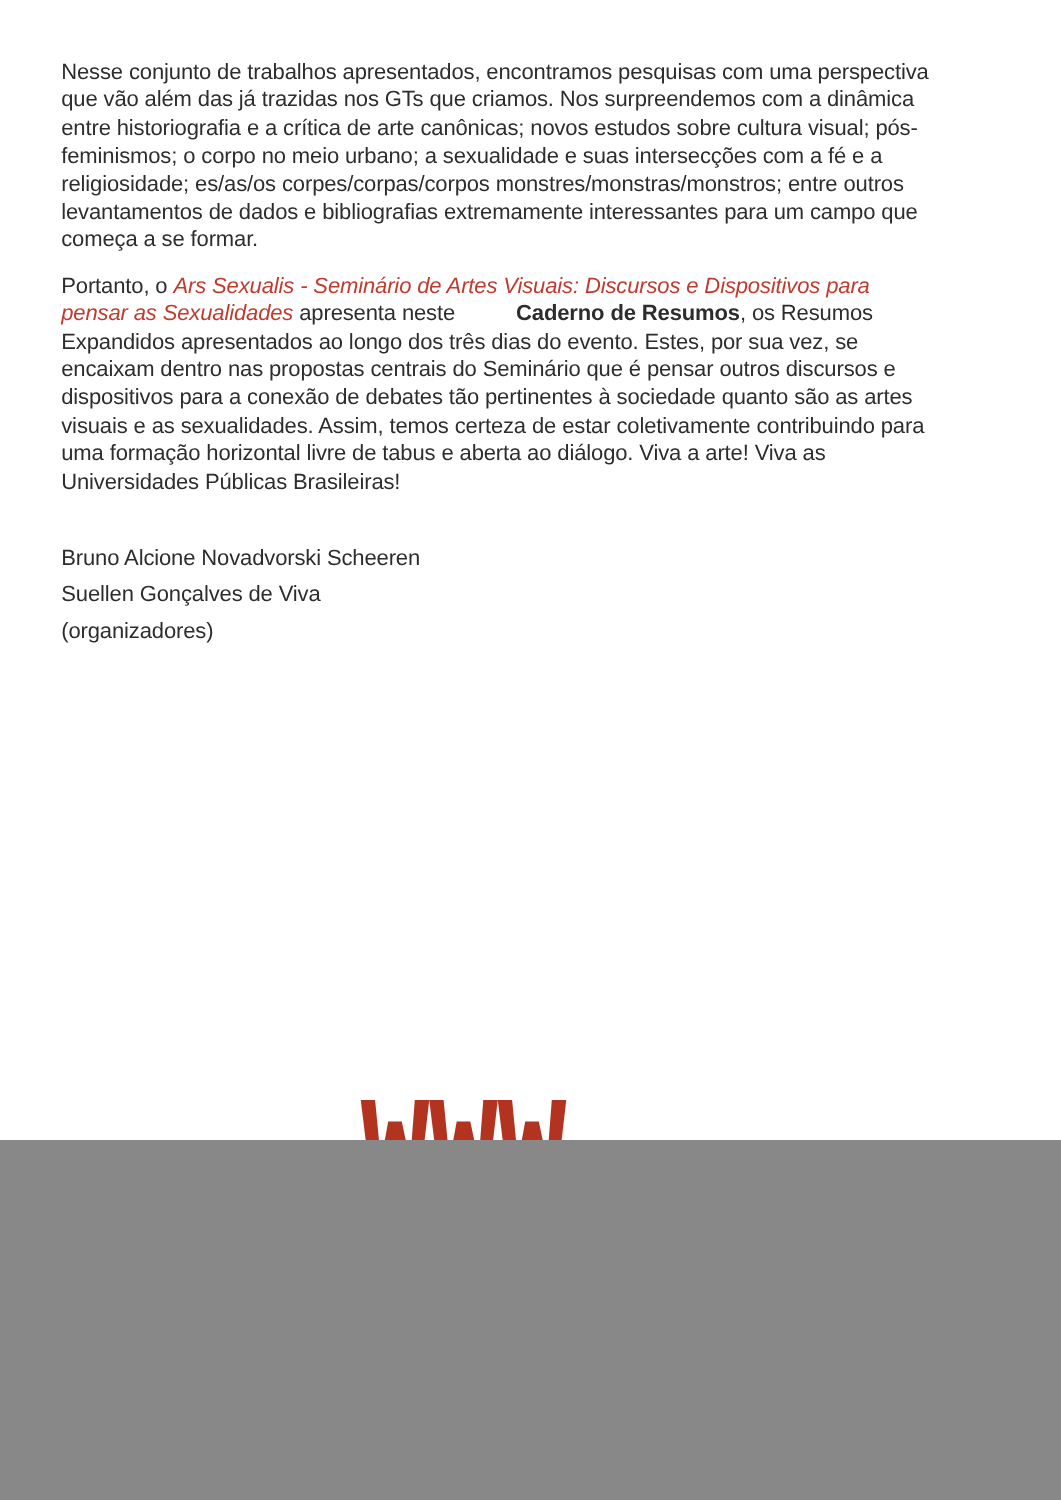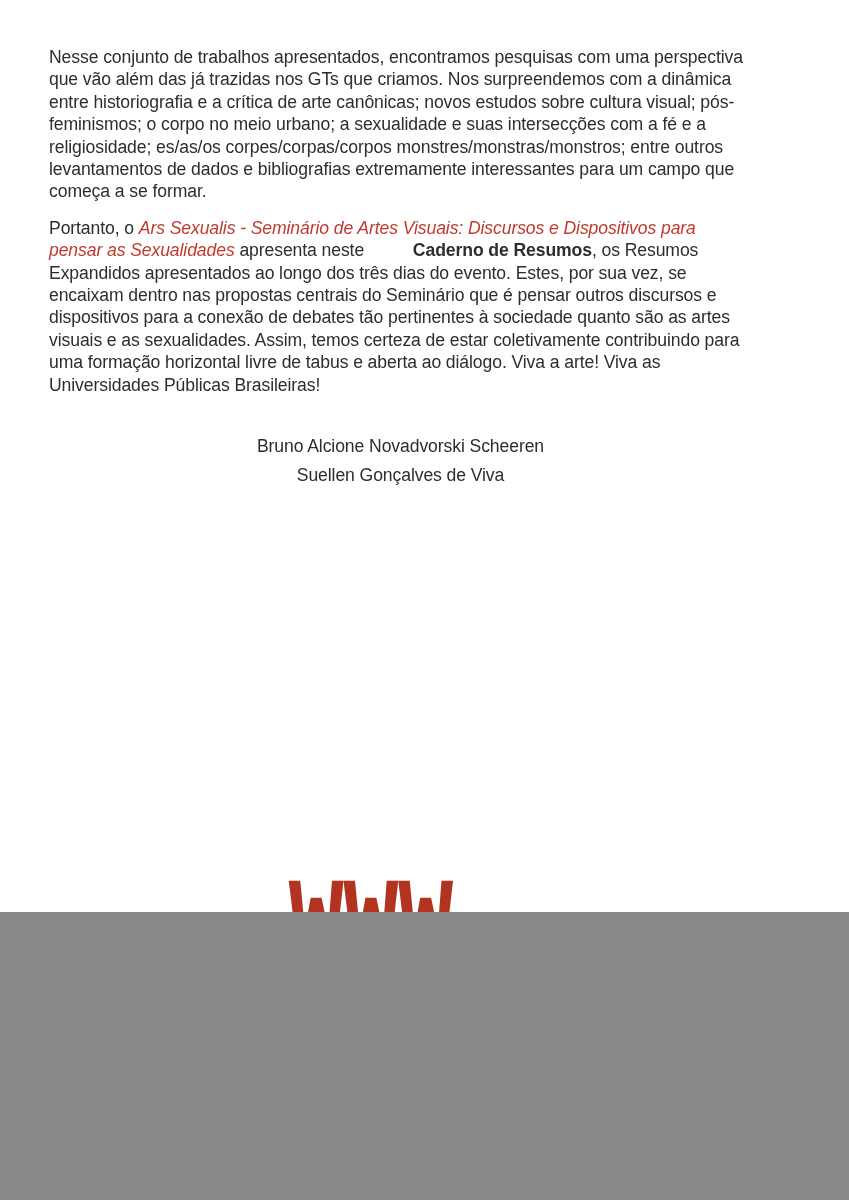--- a/index.html
+++ b/index.html
@@ -20,21 +20,21 @@
     width: 703px;
     font-size: 17.6px;
     line-height: 22.4px;
     letter-spacing: -0.1px;
   }
   .para { margin: 0 0 14px 0; }
   .seg-normal { font-style: normal; margin-top: 40px; }
   .seg-red-italic { color: var(--title-red, #c13a2e); font-style: italic; }
   .seg-bold { font-weight: bold; margin-left: 44px; }
   .authors { margin-top: 36px; }
-  .authors p { margin: 0; line-height: 29px; text-align: center; }
+  .authors p { margin: 0; line-height: 29px; }
   .website {
     position: absolute;
     top: 864px;
     right: 122px;
     text-align: center;
     font-family: "DejaVu Sans Mono", monospace;
     font-weight: bold;
     font-size: 91px;
     line-height: 103px;
     color: var(--url-red, #b23420);
@@ -69,20 +69,21 @@
 <body>
 
 <div class="page">
 
   <div class="text-col">
     <p class="para">Nesse conjunto de trabalhos apresentados, encontramos pesquisas com uma perspectiva que vão além das já trazidas nos GTs que criamos. Nos surpreendemos com a dinâmica entre historiografia e a crítica de arte canônicas; novos estudos sobre cultura visual; pós-feminismos; o corpo no meio urbano; a sexualidade e suas intersecções com a fé e a religiosidade; es/as/os corpes/corpas/corpos monstres/monstras/monstros; entre outros levantamentos de dados e bibliografias extremamente interessantes para um campo que começa a se formar.</p>
     <p class="para"><span class="seg-normal">Portanto, o </span><span class="seg-red-italic">Ars Sexualis - Seminário de Artes Visuais: Discursos e Dispositivos para pensar as Sexualidades</span><span class="seg-normal"> apresenta neste </span><span class="seg-bold">Caderno de Resumos</span><span class="seg-normal">, os Resumos Expandidos apresentados ao longo dos três dias do evento. Estes, por sua vez, se encaixam dentro nas propostas centrais do Seminário que é pensar outros discursos e dispositivos para a conexão de debates tão pertinentes à sociedade quanto são as artes visuais e as sexualidades. Assim, temos certeza de estar coletivamente contribuindo para uma formação horizontal livre de tabus e aberta ao diálogo. Viva a arte! Viva as Universidades Públicas Brasileiras!</span></p>
     <div class="authors">
       <p>Bruno Alcione Novadvorski Scheeren</p>
       <p>Suellen Gonçalves de Viva</p>
+      <p>(organizadores)</p>
     </div>
   </div>
 
   <div class="website">
     <div class="url-line">WWW.</div>
     <div class="url-line">ARSSEXUALIS.</div>
   </div>
 
   <div class="corner-block corner-red"></div>
   <div class="corner-block corner-pink"></div>

